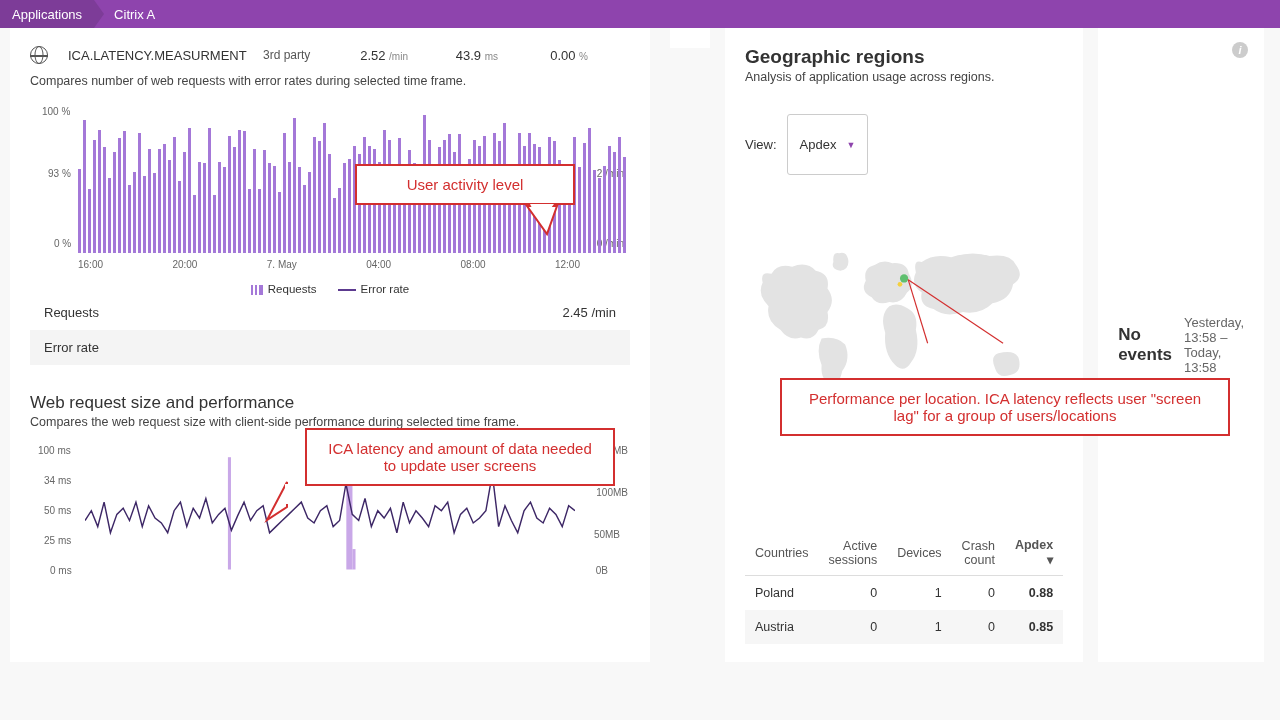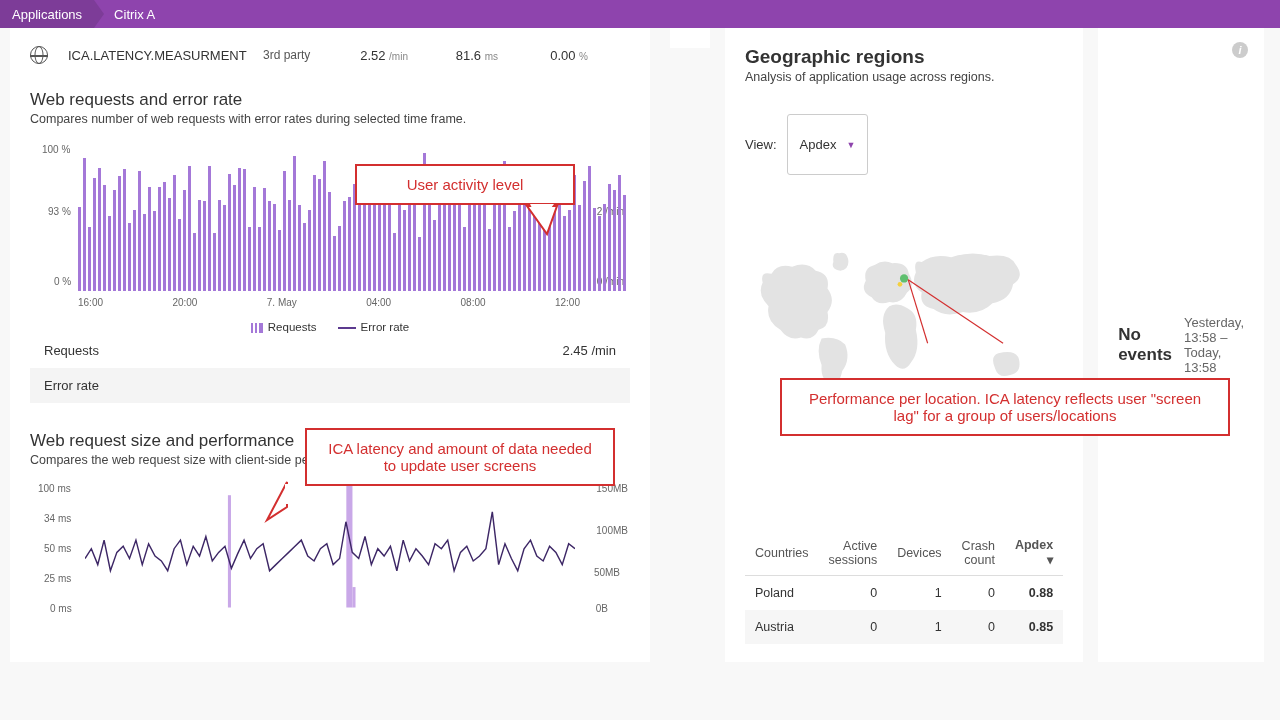--- a/index.html
+++ b/index.html
@@ -54,25 +54,24 @@
   <div class="breadcrumb-item" style="padding-left:20px">Citrix A</div>
 </div>
 
 <div class="container">
   <div class="left-panel" style="position:relative">
     <div class="metric-row">
       <span class="globe-icon"></span>
       <span style="width:175px">ICA.LATENCY.MEASURMENT</span>
       <span style="width:55px;font-size:12px;color:#555">3rd party</span>
       <span style="width:70px;text-align:right"><span>2.52</span> <span style="font-size:10px;color:#888">/min</span></span>
-      <span style="width:70px;text-align:right"><span>81.6</span> <span style="font-size:10px;color:#888">ms</span></span>
+      <span style="width:70px;text-align:right"><span>43.9</span> <span style="font-size:10px;color:#888">ms</span></span>
       <span style="width:70px;text-align:right"><span>0.00</span> <span style="font-size:10px;color:#888">%</span></span>
     </div>
 
-    <h2 class="section-title">Web requests and error rate</h2>
     <div class="section-sub">Compares number of web requests with error rates during selected time frame.</div>
 
     <div class="callout" style="left:345px;top:136px;width:220px">
       <span>User activity level</span>
       <svg style="position:absolute;left:170px;top:40px;overflow:visible" width="40" height="40">
           <polygon points="0,0 30,0 20,28" fill="#fff" stroke="#d32f2f" stroke-width="2"></polygon>
           <polygon points="3,-2 27,-2 24,2 5,2" fill="#fff"></polygon>
         </svg>
     </div>
 

